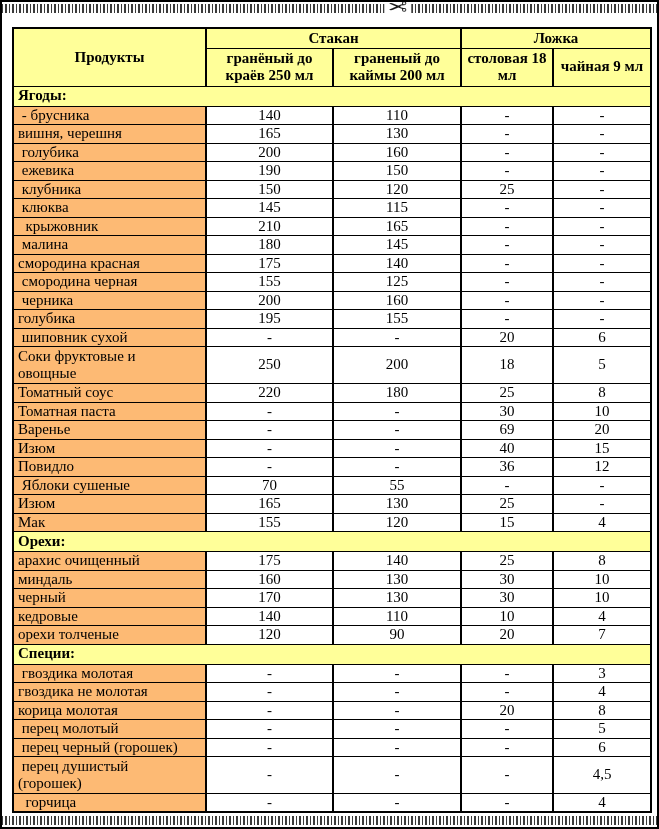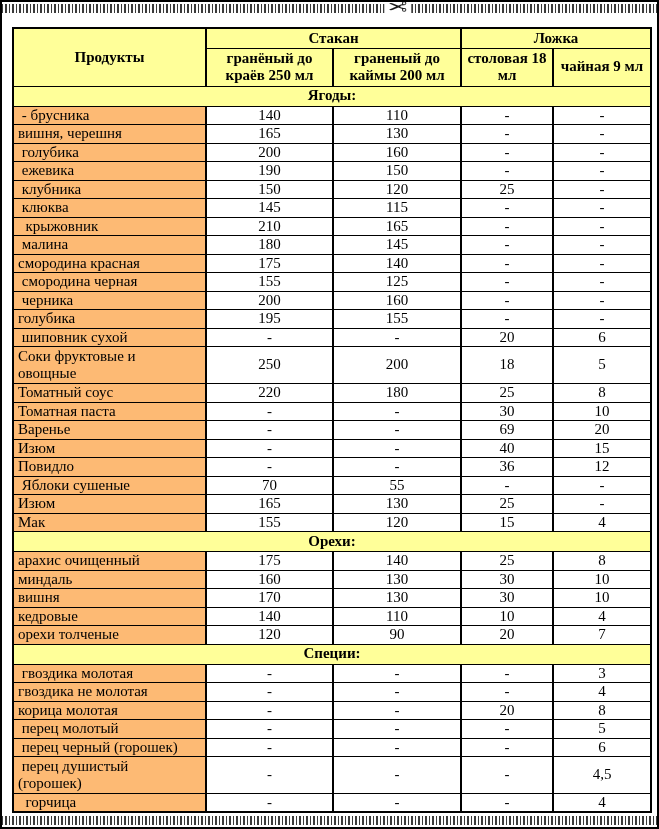--- a/index.html
+++ b/index.html
@@ -61,21 +61,21 @@
     vertical-align: middle;
   }
   tr.group-header-row { height: 20px; }
   tr.sub-header-row   { height: 38px; padding-left: 47px; }
   tr.section-row      { height: 20px; }
   tr.data-row         { height: 18.5px; }
   tr.data-row.tall    { height: 37px; }
   td.section-title {
     background: #FFFF99;
     font-weight: bold;
-    text-align: center;
+    text-align: left;
   }
   td.product {
     background: #fdba74;
     text-align: left;
     white-space: pre-wrap;
     vertical-align: middle;
   }
   td.value {
     background: #fff;
     text-align: center;
@@ -282,21 +282,21 @@
           <td class="value">8</td>
         </tr>
         <tr class="data-row">
           <td class="product">миндаль</td>
           <td class="value">160</td>
           <td class="value">130</td>
           <td class="value">30</td>
           <td class="value">10</td>
         </tr>
         <tr class="data-row">
-          <td class="product">вишня</td>
+          <td class="product">черный</td>
           <td class="value">170</td>
           <td class="value">130</td>
           <td class="value">30</td>
           <td class="value">10</td>
         </tr>
         <tr class="data-row">
           <td class="product">кедровые</td>
           <td class="value">140</td>
           <td class="value">110</td>
           <td class="value">10</td>

